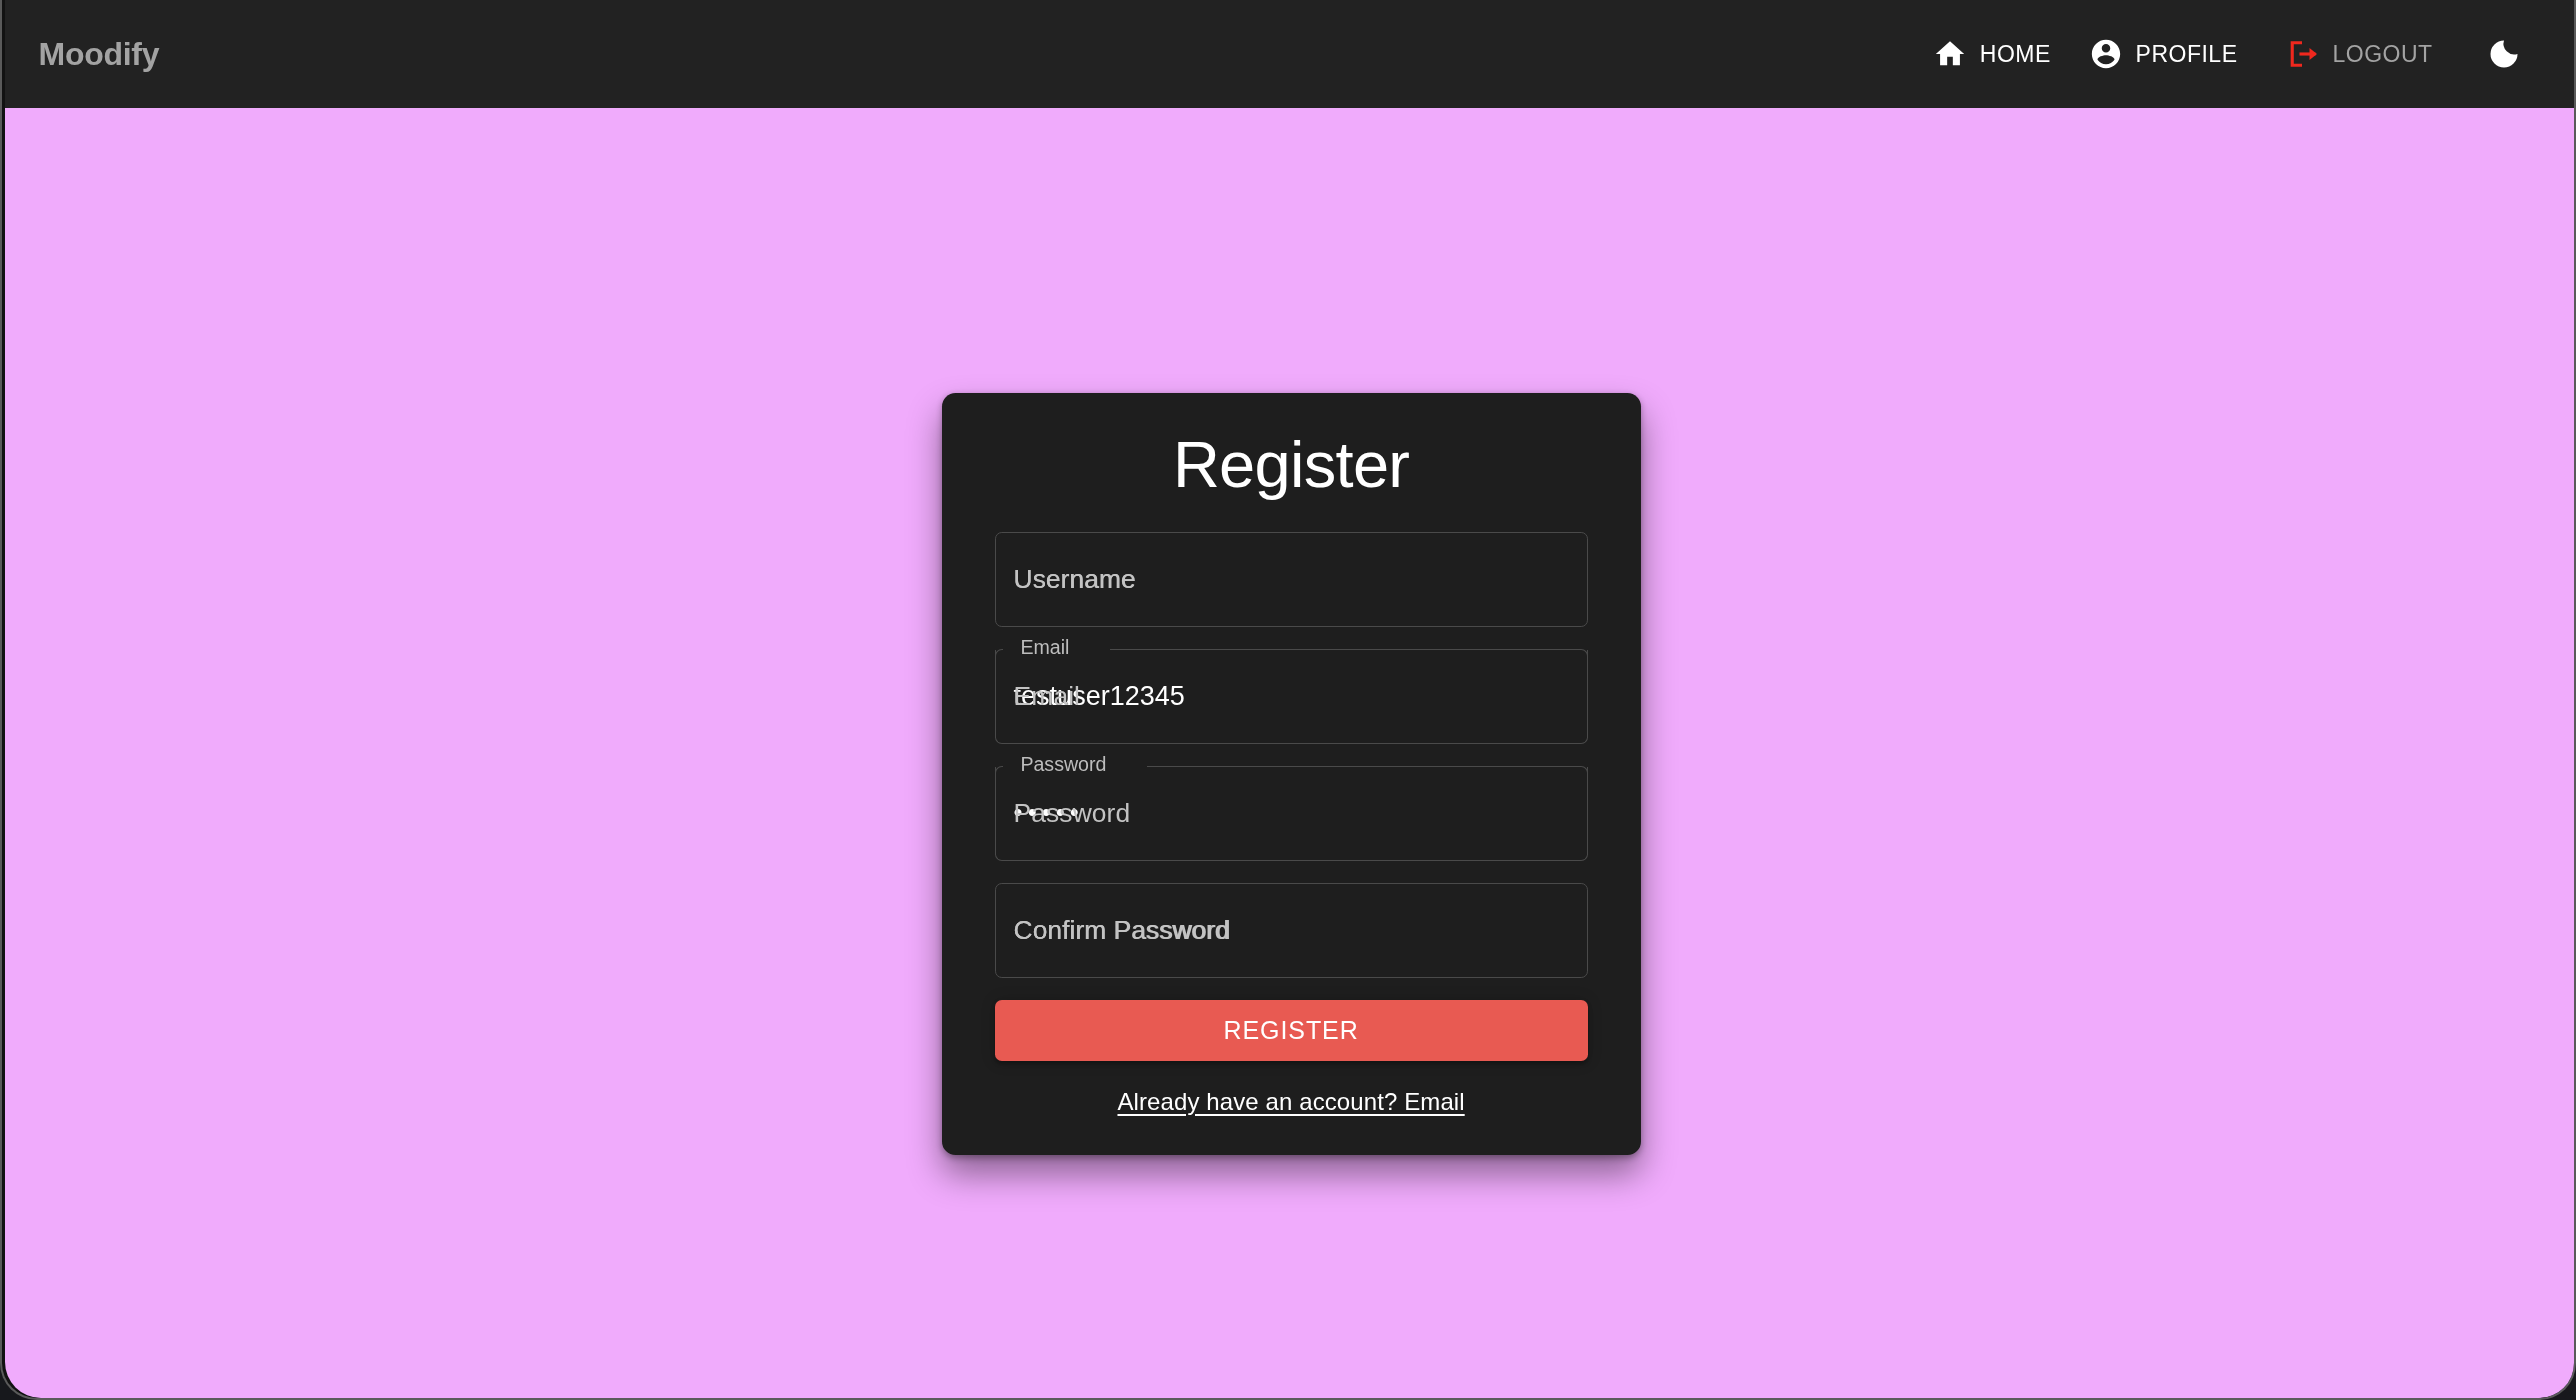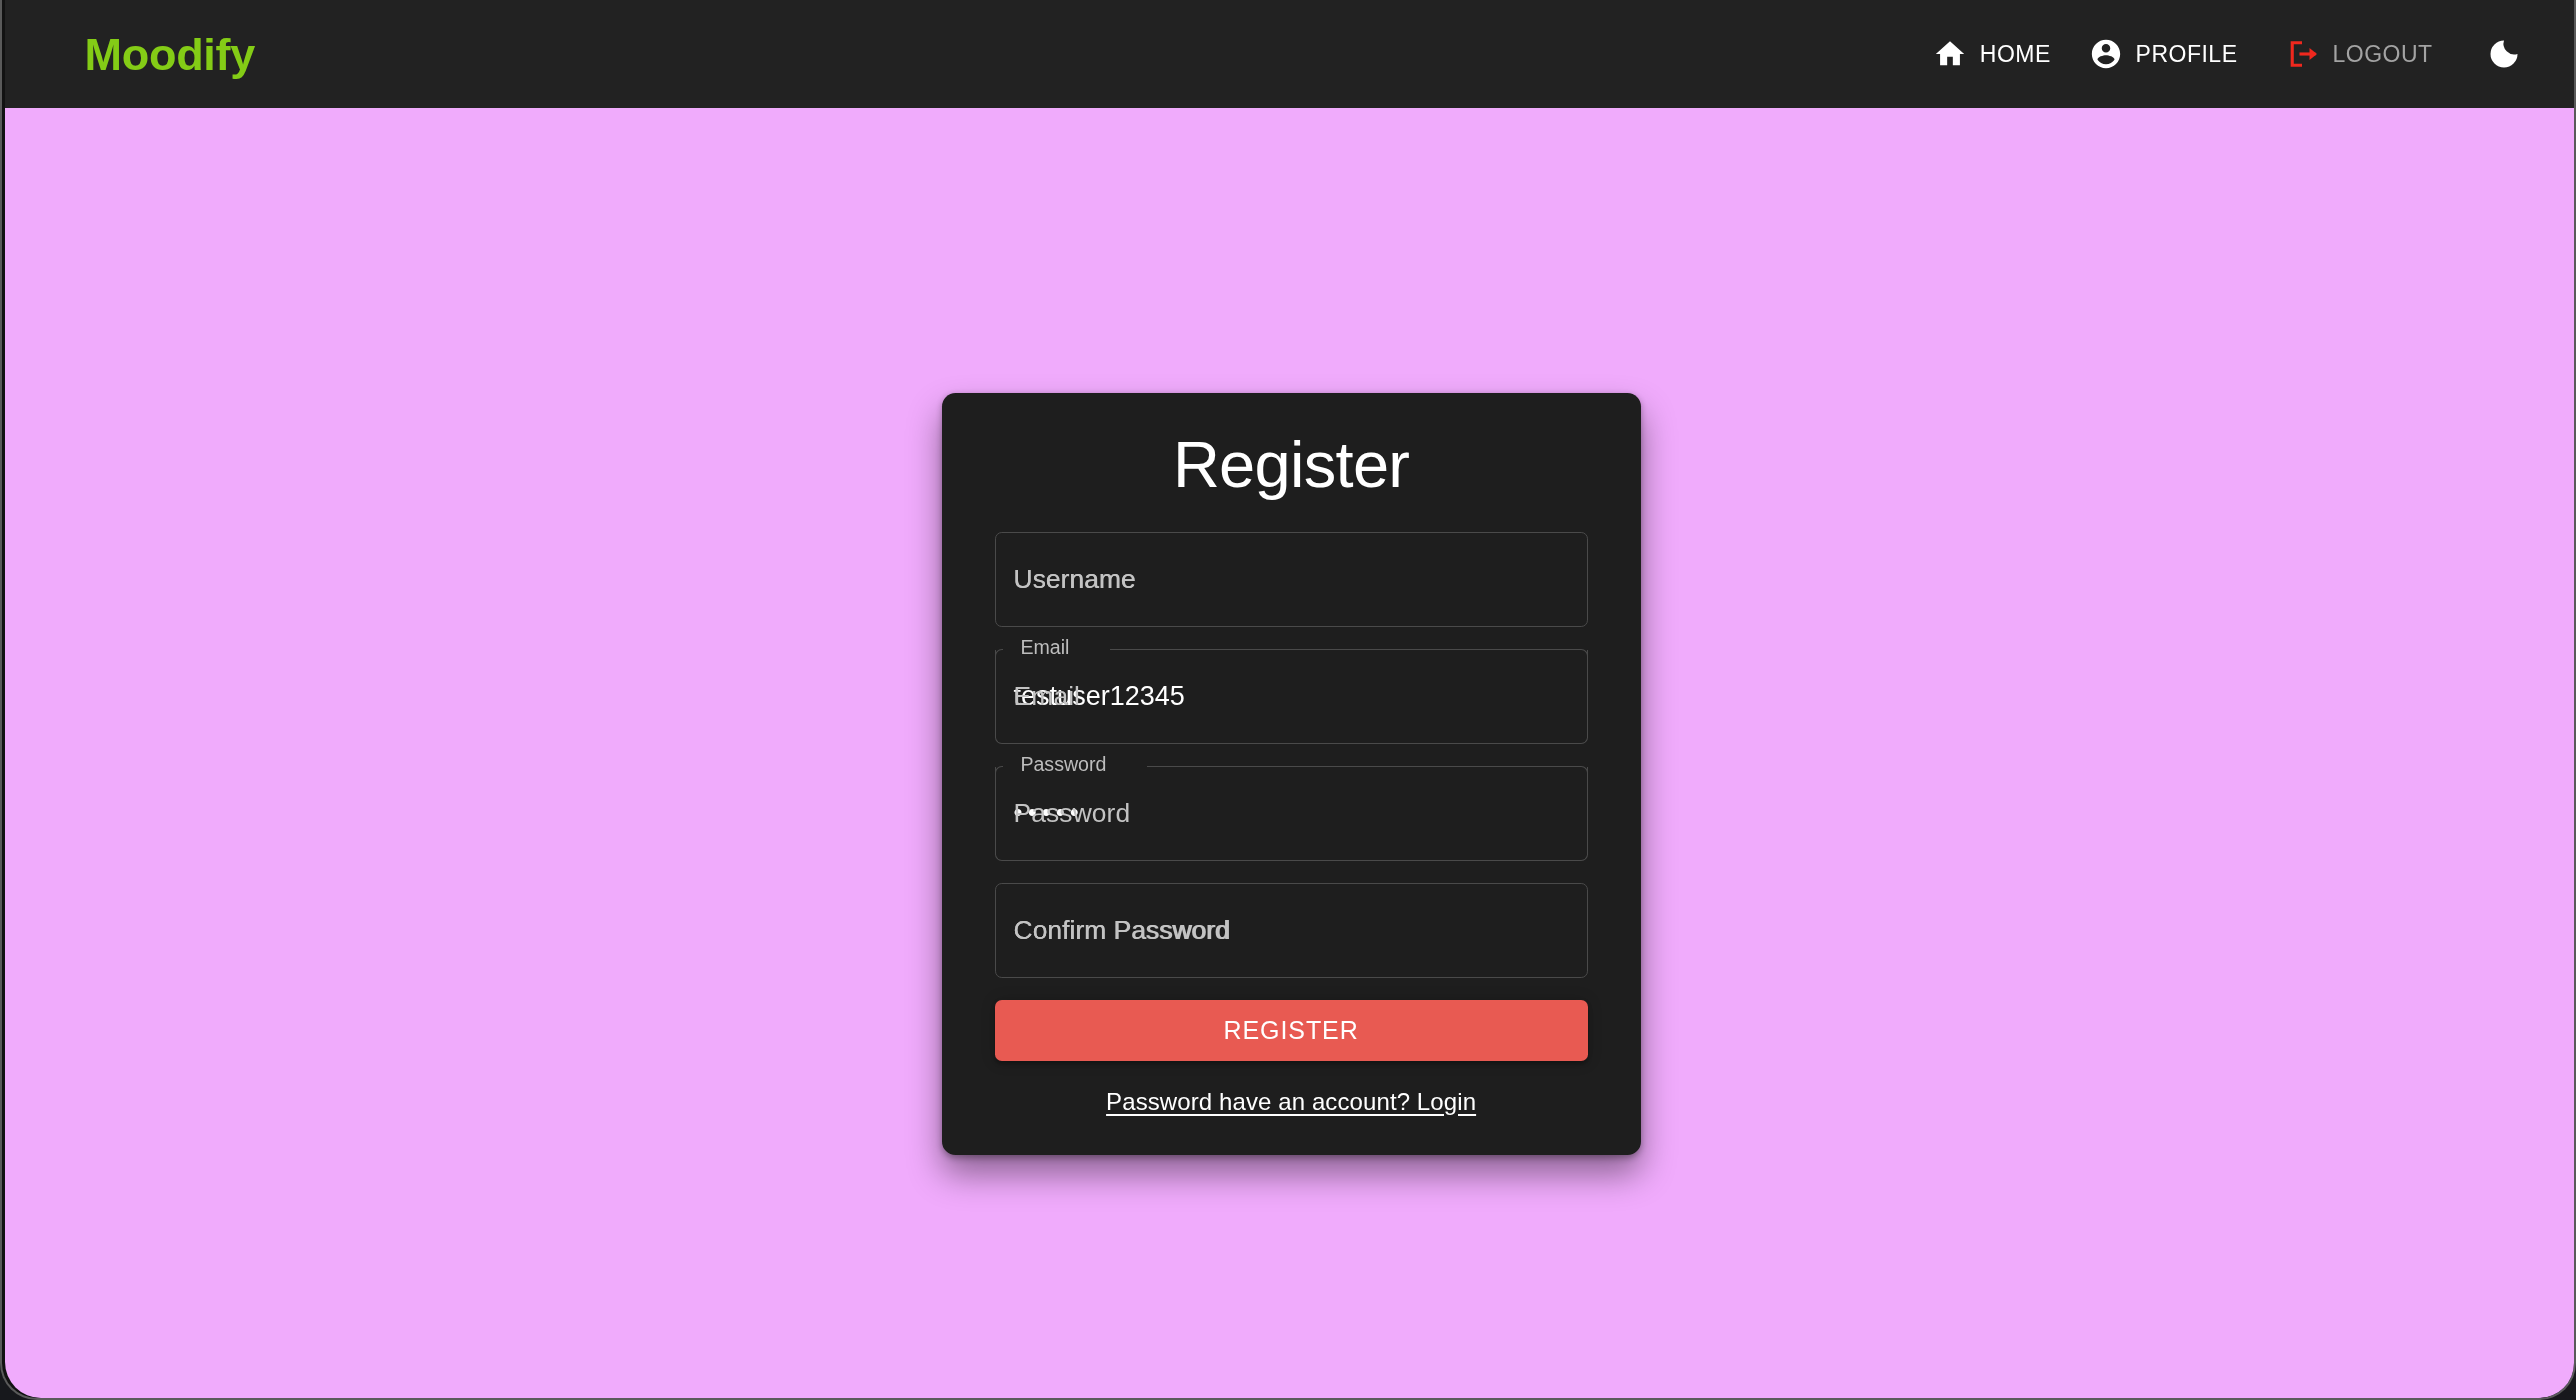--- a/index.html
+++ b/index.html
@@ -63,28 +63,27 @@
     top: 0;
     width: 2571px;
     height: 108px;
     background: #222222;
     display: flex;
     align-items: center;
     box-sizing: border-box;
     padding: 0 39px 0 34px;
   }
   #brand {
-    font-size: 45px;
+    font-size: 32px;
     font-weight: 700;
-    color: #84cc16;
+    color: #a3a3a3;
     letter-spacing: -0.3px;
     line-height: 1;
     white-space: nowrap;
     user-select: none;
-    margin-left: 46px;
   }
   #nav {
     margin-left: auto;
     display: flex;
     align-items: center;
     gap: 0;
   }
   .nav-item {
     display: flex;
     align-items: center;
@@ -370,21 +369,21 @@
 
         <div class="field">
           <div class="outline"></div>
           <div class="placeholder-text">Confirm Password</div>
           <input class="field-input" type="password" value="" style="color: transparent; caret-color: rgb(255, 255, 255);" placeholder="Confirm Password">
         </div>
 
         <button id="register-button">REGISTER</button>
 
         <div id="login-link-wrap">
-          <a id="login-link" href="#">Password have an account? Login</a>
+          <a id="login-link" href="#">Already have an account? Email</a>
         </div>
 
       </section>
     </main>
 
   </div>
 </div>
 
 
 </body></html>

